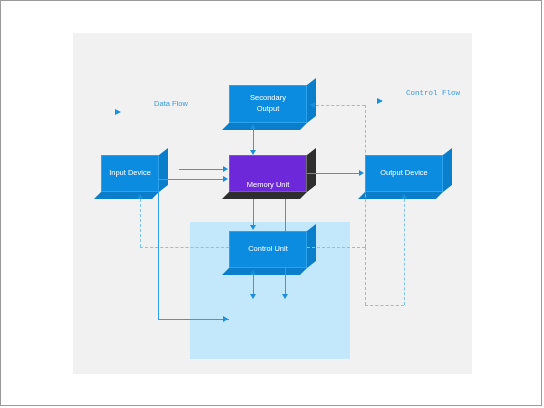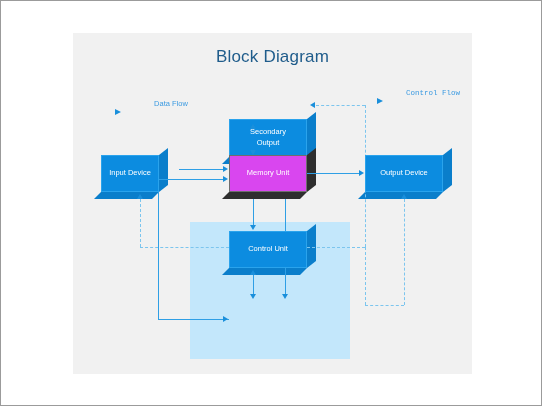--- a/index.html
+++ b/index.html
@@ -122,25 +122,25 @@
     position: absolute;
     left: 0;
     bottom: -7px;
     width: 100%;
     height: 7px;
     background: #0a7ecb;
     transform: skewX(-45deg);
     transform-origin: left top;
     z-index: 1;
   }
-  .block.gray .face { background: #d946ef; border-color: #6e6e6e; }
+  .block.gray .face { background: #6d28d9; border-color: #6e6e6e; align-items: flex-end; }
   .block.gray .side { background: #2e2e2e; }
   .block.gray .bottom { background: #2e2e2e; }
 
-  #block-secondary-storage { left: 156px; top: 52px;  width: 78px; height: 38px; margin-top: 34px; }
+  #block-secondary-storage { left: 156px; top: 52px;  width: 78px; height: 38px; }
   #block-memory-unit       { left: 156px; top: 122px; width: 78px; height: 37px; }
   #block-input-device      { left: 28px;  top: 122px; width: 58px; height: 37px; }
   #block-output-device     { left: 292px; top: 122px; width: 78px; height: 37px; }
   #block-control-unit      { left: 156px; top: 198px; width: 78px; height: 37px; }
   #block-alu               { left: 156px; top: 267px; width: 78px; height: 38px; }
 
   
   .conn {
     position: absolute;
     background: #2f9fe5;
@@ -177,21 +177,20 @@
     border-bottom: 3.5px solid transparent;
     border-right: 5.5px solid #1a8fdb;
   }
 </style>
 </head>
 <body>
 
 <div id="page">
   <div id="canvas">
 
-    <div id="diagram-title">Block Diagram</div>
 
     <div id="legend-data" class="legend">
       <span class="legend-label">Data Flow</span>
       <span class="legend-line">
         <span class="ln"></span><span class="ar"></span>
       </span>
     </div>
 
     <div id="legend-ctrl" class="legend">
       <span class="legend-label">Control Flow</span>

